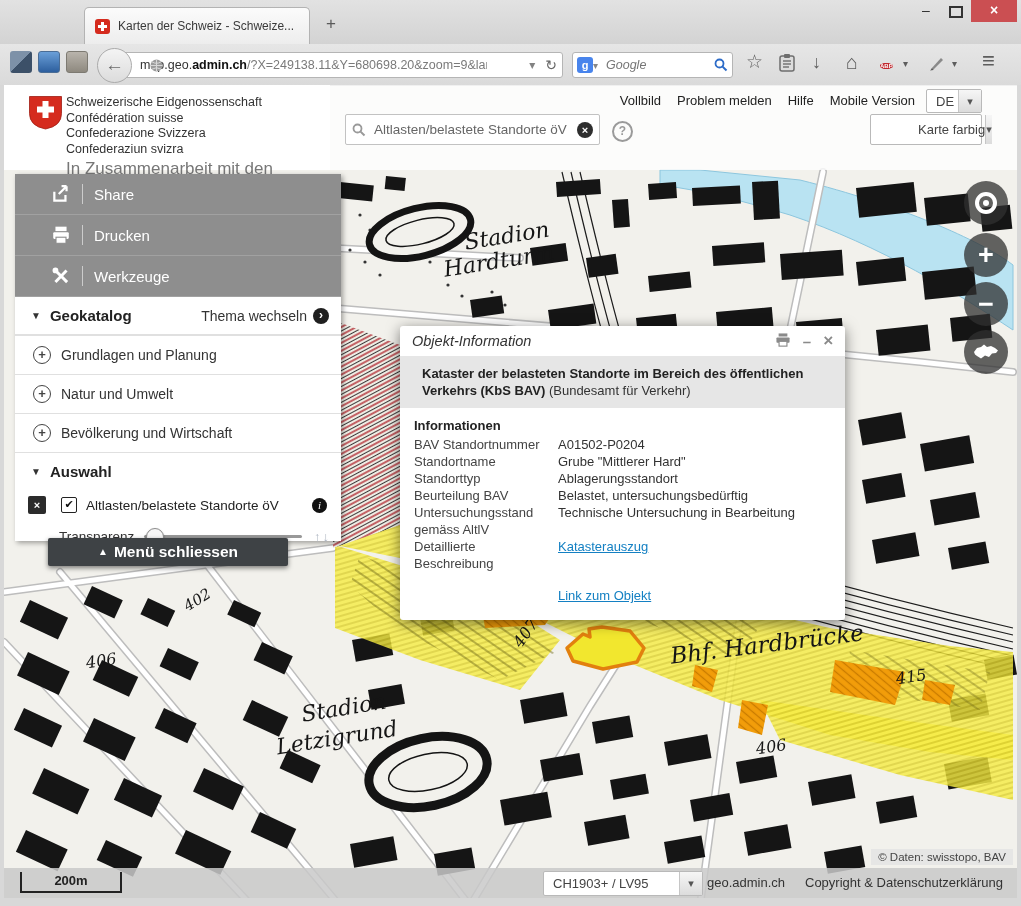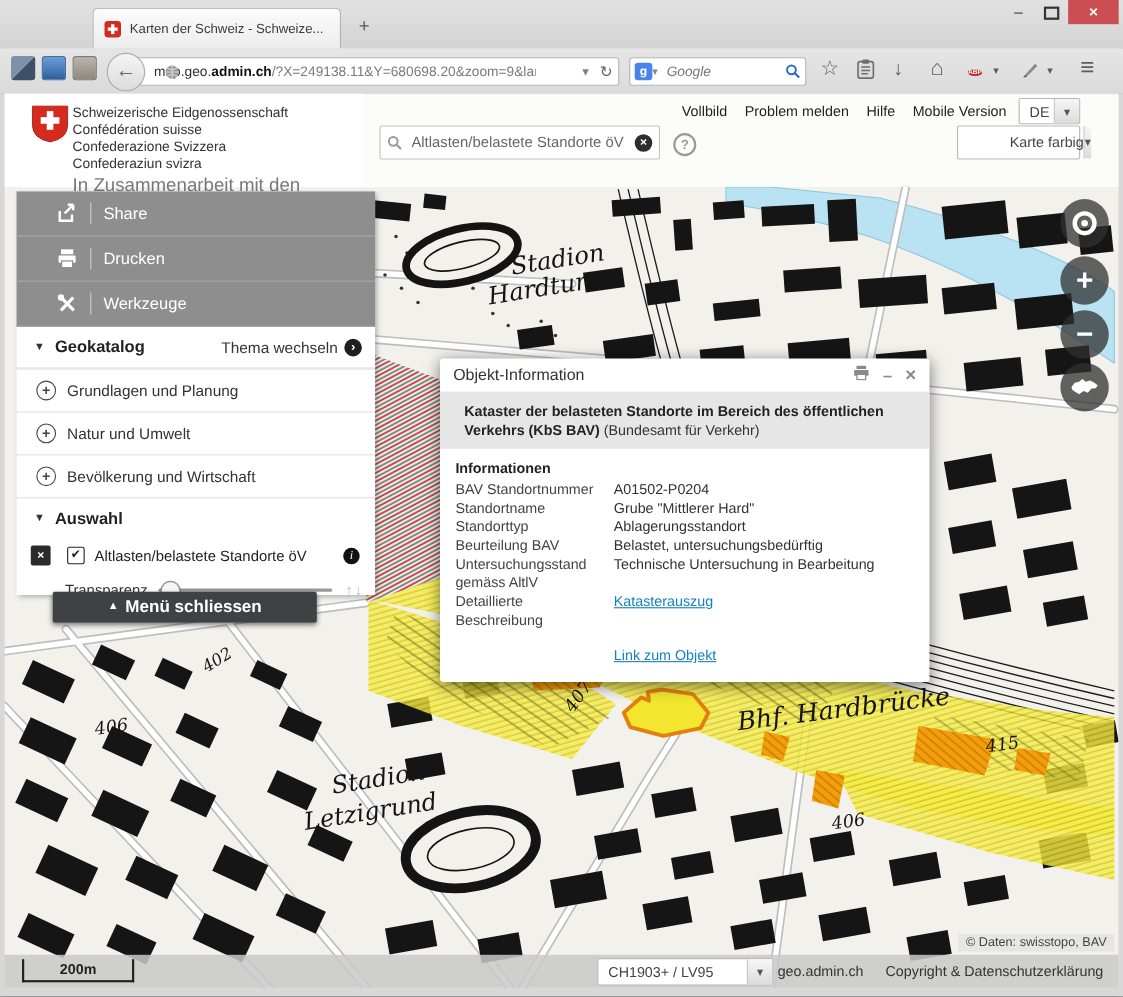--- a/index.html
+++ b/index.html
@@ -65,21 +65,21 @@
   .infocirc{width:15px;height:15px;border-radius:50%;background:#111;color:#fff;font-family:"Liberation Serif",serif;font-style:italic;font-size:11px;line-height:15px;text-align:center;margin-right:14px;}
   #transrow{height:32px;display:flex;align-items:center;}
   #transrow .lbl{font-size:13.5px;color:#333;margin-left:44px;}
   #slider{flex:1;height:3px;background:#999;border-radius:2px;margin:0 12px 0 10px;position:relative;}
   #knob{position:absolute;left:2px;top:-7px;width:16px;height:16px;border-radius:50%;background:#f6f6f6;border:1px solid #8d8d8d;box-shadow:0 1px 2px rgba(0,0,0,.4);}
   #updown{margin-right:10px;color:#aeb6c2;font-size:13px;letter-spacing:2px;}
   #menuclose{position:absolute;left:48px;top:538px;width:240px;height:28px;background:#3e4245;color:#fff;font-size:15.5px;font-weight:bold;text-align:center;line-height:28px;z-index:6;border-radius:2px;box-shadow:0 2px 5px rgba(0,0,0,.5);}
   #menuclose .caret{font-size:10px;margin-right:6px;vertical-align:2px;}
   
   #popup{position:absolute;left:400px;top:326px;width:445px;z-index:7;background:#fff;border-radius:3px;box-shadow:0 3px 14px rgba(0,0,0,.5);font-size:13px;}
-  #popup .bar{height:30px;display:flex;align-items:center;padding:0 12px;}
+  #popup .bar{height:30px;display:flex;align-items:center;padding:0 12px;font-style:italic;}
   #popup .bar .title{flex:1;font-size:14.5px;color:#333;}
   #popup .bar .bic{color:#8a8a8a;margin-left:12px;font-size:15px;font-weight:bold;}
   #popup .sub{background:#e6e6e6;padding:9px 22px;line-height:17px;color:#333;}
   #popup .sub b{color:#222;}
   #popup .body{padding:10px 14px 16px 14px;}
   #popup .sect{font-weight:bold;color:#222;margin-bottom:3px;}
   .prow{display:flex;line-height:17px;color:#444;}
   .prow .pl{flex:0 0 144px;}
   .prow .pv{flex:1;color:#333;}
   .prow a{color:#1480c3;text-decoration:underline;}

